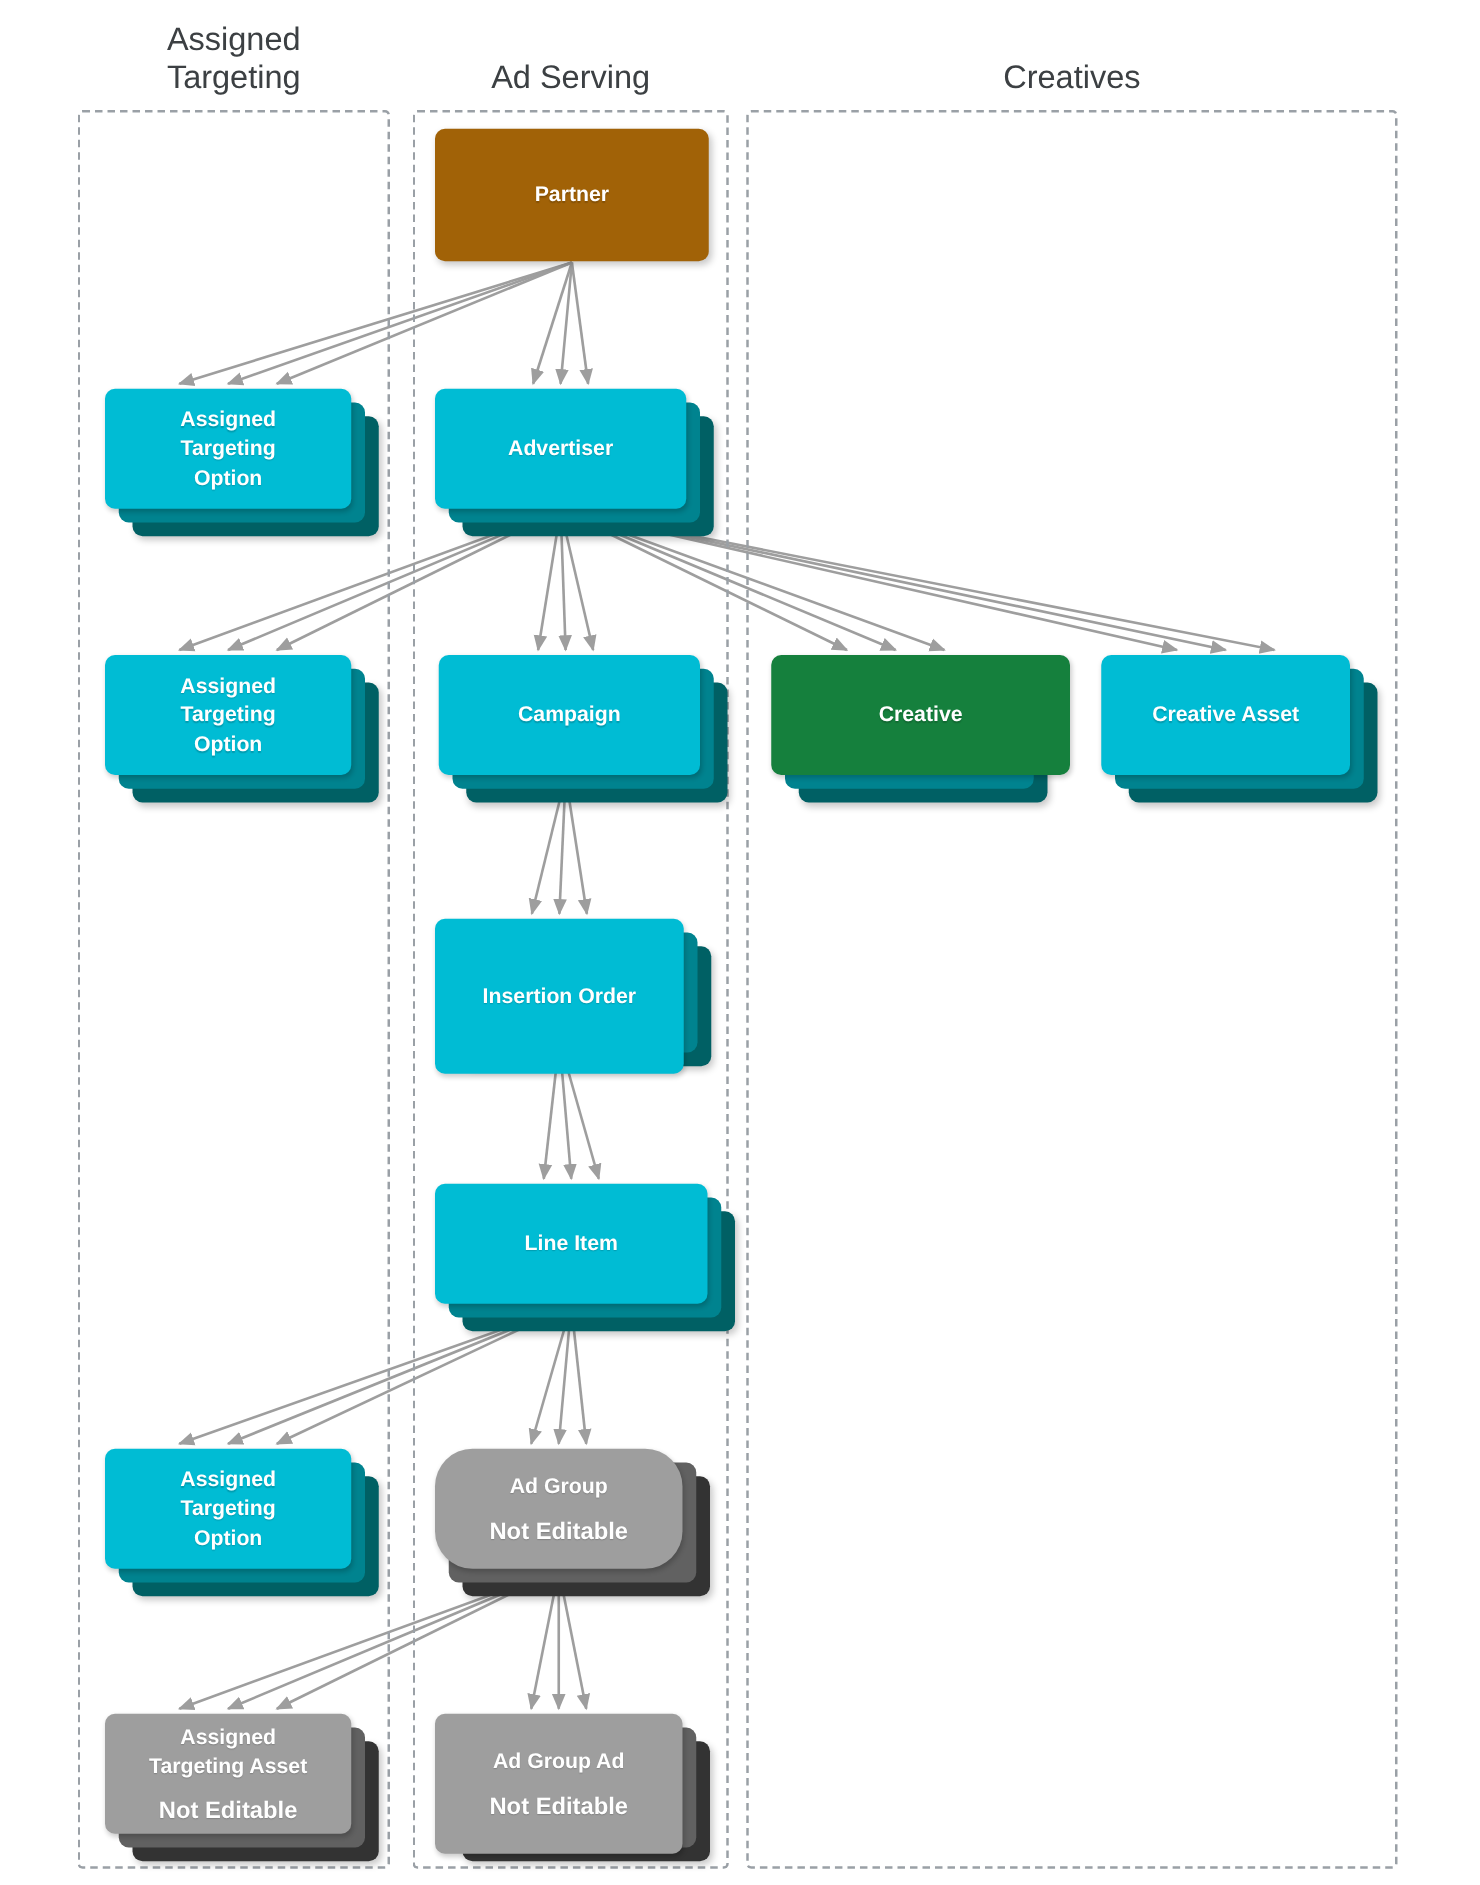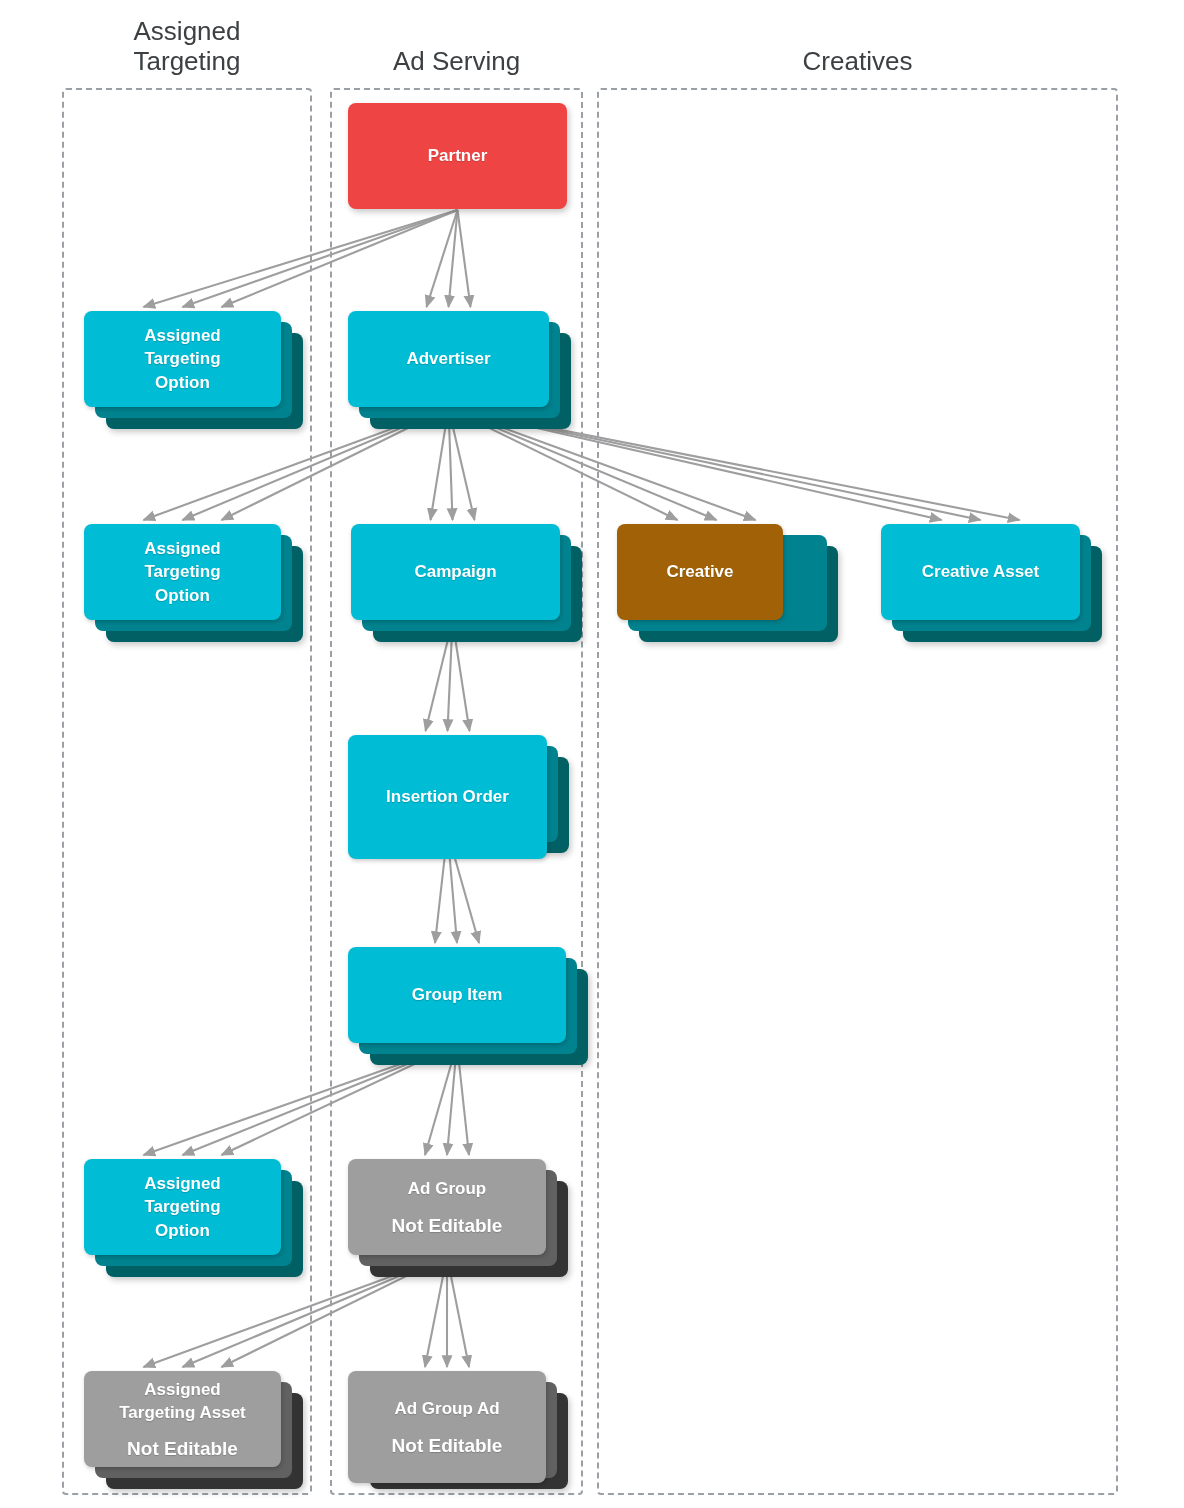--- a/index.html
+++ b/index.html
@@ -163,21 +163,21 @@
         <div>Creatives</div>
       </div>
     </div>
   <div id="groups">
       <div class="group-box" style="left: 62px; top: 88px; width: 250px; height: 1407px; border-color: rgb(154, 160, 166);"></div>
       <div class="group-box" style="left: 330px; top: 88px; width: 253px; height: 1407px; border-color: rgb(154, 160, 166);"></div>
       <div class="group-box" style="left: 597px; top: 88px; width: 521px; height: 1407px; border-color: rgb(154, 160, 166);"></div>
     </div>
   <div id="nodes">
       <div class="node single" style="left: 348px; top: 103px; width: 219px; height: 106px;">
-        <div class="front" style="width: 219px; height: 106px; background: #ef4444;">
+        <div class="front" style="width: 219px; height: 106px; background: #a16207;">
           <div class="title">
             <div>Partner</div>
           </div>
         </div>
       </div>
       <div class="node" style="left: 84px; top: 311px; width: 197px; height: 96px;">
         <div class="layer" style="left: 22px; top: 22px; width: 197px; height: 96px; background: rgb(0, 96, 100); box-shadow: rgba(0, 0, 0, 0.22) 2px 3px 6px;"></div>
         <div class="layer" style="left: 11px; top: 11px; width: 197px; height: 96px; background: rgb(0, 131, 143);"></div>
         <div class="front" style="width: 197px; height: 96px; background: rgb(0, 188, 212);">
           <div class="title">
@@ -212,21 +212,21 @@
         <div class="layer" style="left: 11px; top: 11px; width: 209px; height: 96px; background: rgb(0, 131, 143);"></div>
         <div class="front" style="width: 209px; height: 96px; background: rgb(0, 188, 212);">
           <div class="title">
             <div>Campaign</div>
           </div>
         </div>
       </div>
       <div class="node" style="left: 617px; top: 524px; width: 199px; height: 96px;">
         <div class="layer" style="left: 22px; top: 22px; width: 199px; height: 96px; background: rgb(0, 96, 100); box-shadow: rgba(0, 0, 0, 0.22) 2px 3px 6px;"></div>
         <div class="layer" style="left: 11px; top: 11px; width: 199px; height: 96px; background: rgb(0, 131, 143);"></div>
-        <div class="front" style="width: 166px; height: 96px; background: #a16207;">
+        <div class="front" style="width: 239px; height: 96px; background: #15803d;">
           <div class="title">
             <div>Creative</div>
           </div>
         </div>
       </div>
       <div class="node" style="left: 881px; top: 524px; width: 199px; height: 96px;">
         <div class="layer" style="left: 22px; top: 22px; width: 199px; height: 96px; background: rgb(0, 96, 100); box-shadow: rgba(0, 0, 0, 0.22) 2px 3px 6px;"></div>
         <div class="layer" style="left: 11px; top: 11px; width: 199px; height: 96px; background: rgb(0, 131, 143);"></div>
         <div class="front" style="width: 199px; height: 96px; background: rgb(0, 188, 212);">
           <div class="title">
@@ -241,39 +241,39 @@
           <div class="title">
             <div>Insertion Order</div>
           </div>
         </div>
       </div>
       <div class="node" style="left: 348px; top: 947px; width: 218px; height: 96px;">
         <div class="layer" style="left: 22px; top: 22px; width: 218px; height: 96px; background: rgb(0, 96, 100); box-shadow: rgba(0, 0, 0, 0.22) 2px 3px 6px;"></div>
         <div class="layer" style="left: 11px; top: 11px; width: 218px; height: 96px; background: rgb(0, 131, 143);"></div>
         <div class="front" style="width: 218px; height: 96px; background: rgb(0, 188, 212);">
           <div class="title">
-            <div>Group Item</div>
+            <div>Line Item</div>
           </div>
         </div>
       </div>
       <div class="node" style="left: 84px; top: 1159px; width: 197px; height: 96px;">
         <div class="layer" style="left: 22px; top: 22px; width: 197px; height: 96px; background: rgb(0, 96, 100); box-shadow: rgba(0, 0, 0, 0.22) 2px 3px 6px;"></div>
         <div class="layer" style="left: 11px; top: 11px; width: 197px; height: 96px; background: rgb(0, 131, 143);"></div>
         <div class="front" style="width: 197px; height: 96px; background: rgb(0, 188, 212);">
           <div class="title">
             <div>Assigned</div>
             <div>Targeting</div>
             <div>Option</div>
           </div>
         </div>
       </div>
       <div class="node" style="left: 348px; top: 1159px; width: 198px; height: 96px;">
         <div class="layer" style="left: 22px; top: 22px; width: 198px; height: 96px; background: rgb(51, 51, 51); box-shadow: rgba(0, 0, 0, 0.22) 2px 3px 6px;"></div>
         <div class="layer" style="left: 11px; top: 11px; width: 198px; height: 96px; background: rgb(97, 97, 97);"></div>
-        <div class="front" style="width: 198px; height: 96px; background: rgb(158, 158, 158);">
+        <div class="front" style="width: 198px; height: 96px; background: rgb(158, 158, 158); border-radius: 30px;">
           <div class="title">
             <div>Ad Group</div>
           </div>
           <div class="subtitle">Not Editable</div>
         </div>
       </div>
       <div class="node" style="left: 84px; top: 1371px; width: 197px; height: 96px;">
         <div class="layer" style="left: 22px; top: 22px; width: 197px; height: 96px; background: rgb(51, 51, 51); box-shadow: rgba(0, 0, 0, 0.22) 2px 3px 6px;"></div>
         <div class="layer" style="left: 11px; top: 11px; width: 197px; height: 96px; background: rgb(97, 97, 97);"></div>
         <div class="front" style="width: 197px; height: 96px; background: rgb(158, 158, 158);">

